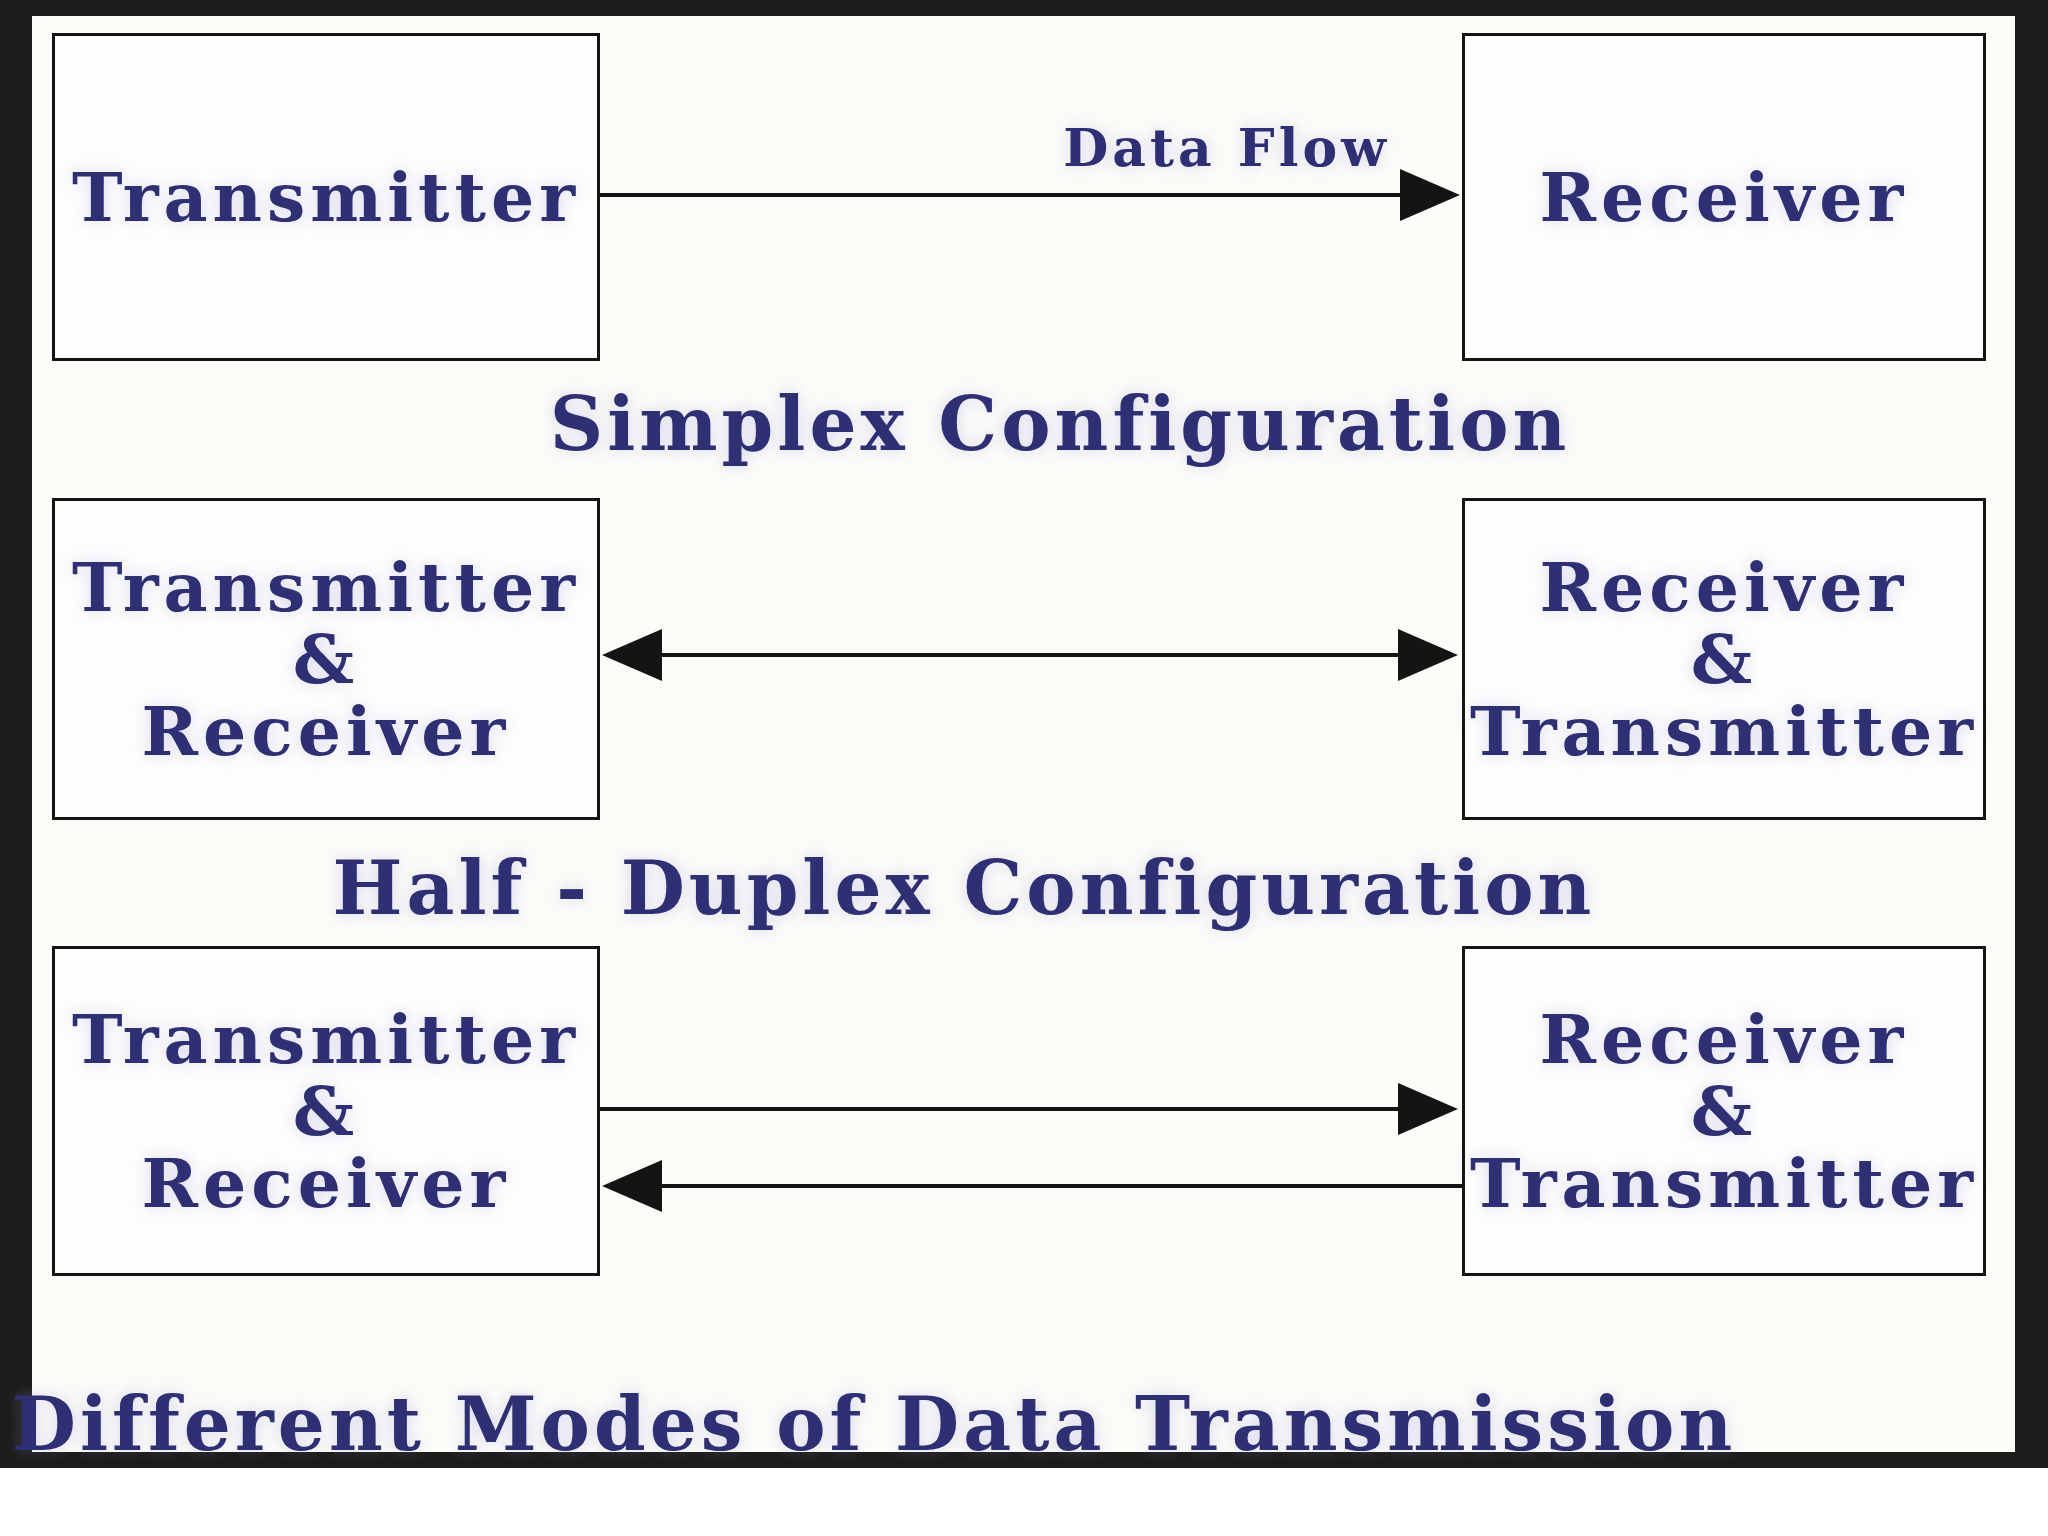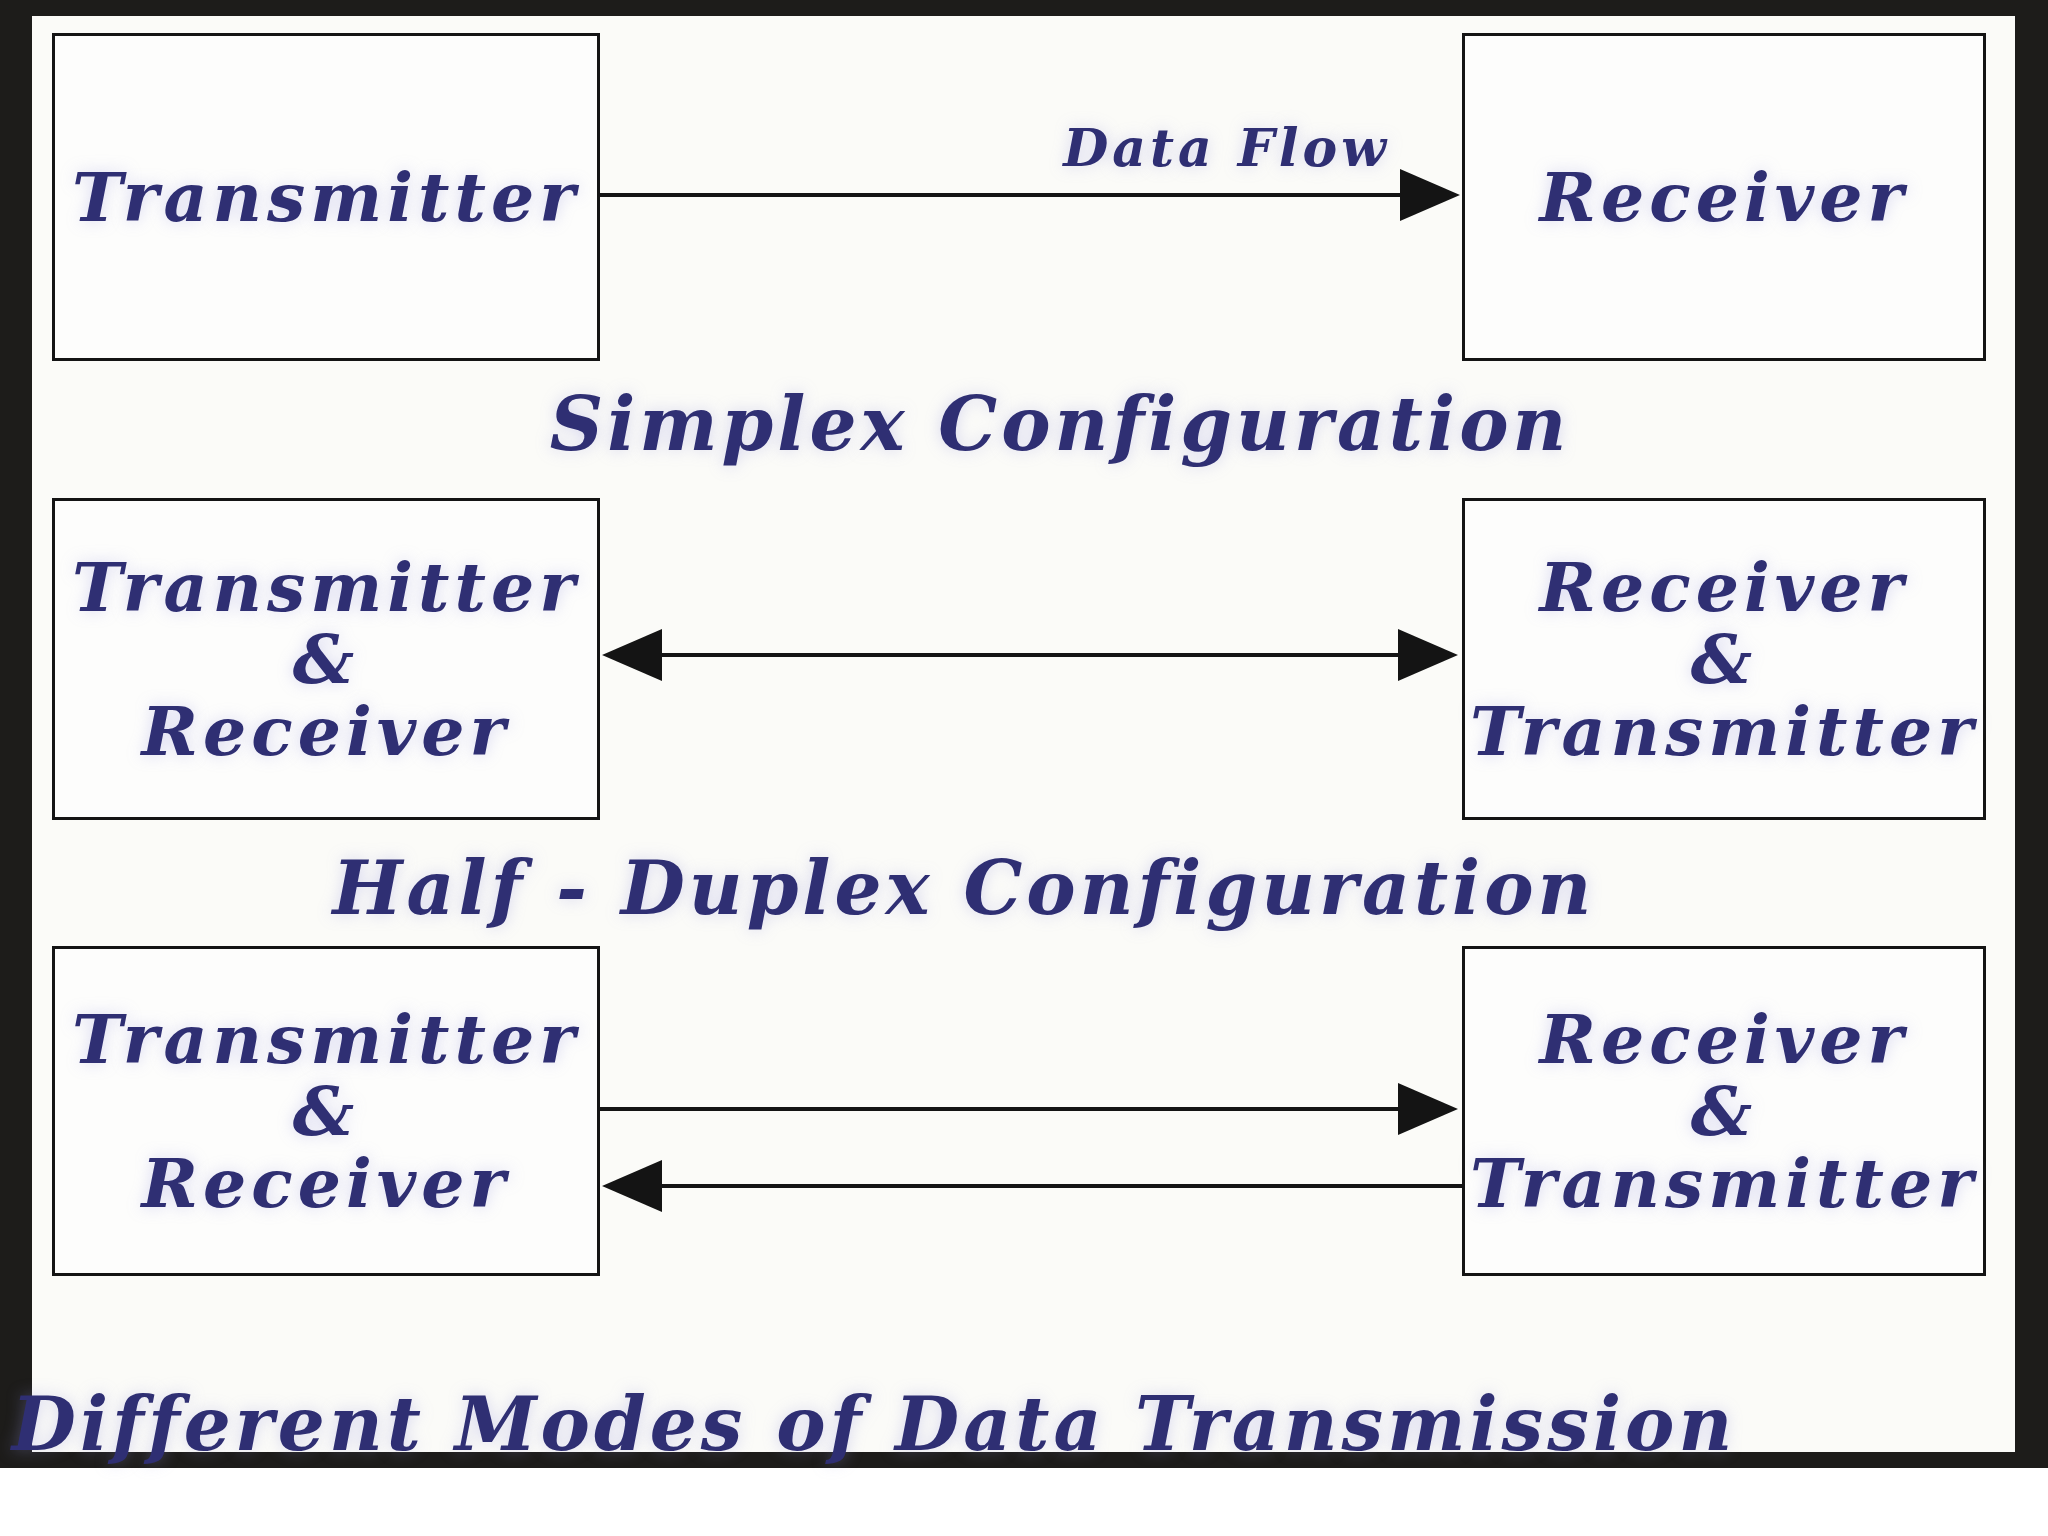--- a/index.html
+++ b/index.html
@@ -10,21 +10,20 @@
     --ink:#2f2f73;
   }
   *{margin:0;padding:0;box-sizing:border-box;}
   html,body{background:#ffffff;}
   #canvas{
     position:relative;
     width:2048px;height:1536px;
     overflow:hidden;
     background:#ffffff;
     font-family:"DejaVu Serif","Liberation Serif",serif;
-    font-style:italic;
     font-weight:600;
     color:var(--ink);
   }
   .abs{position:absolute;}
   #frame{left:0;top:0;width:2048px;height:1468px;background:var(--frame);}
   #inner{left:32px;top:16px;width:1983px;height:1436px;background:var(--bg);}
   .box{
     border:3px solid var(--line);
     background:var(--box);
     display:flex;flex-direction:column;

